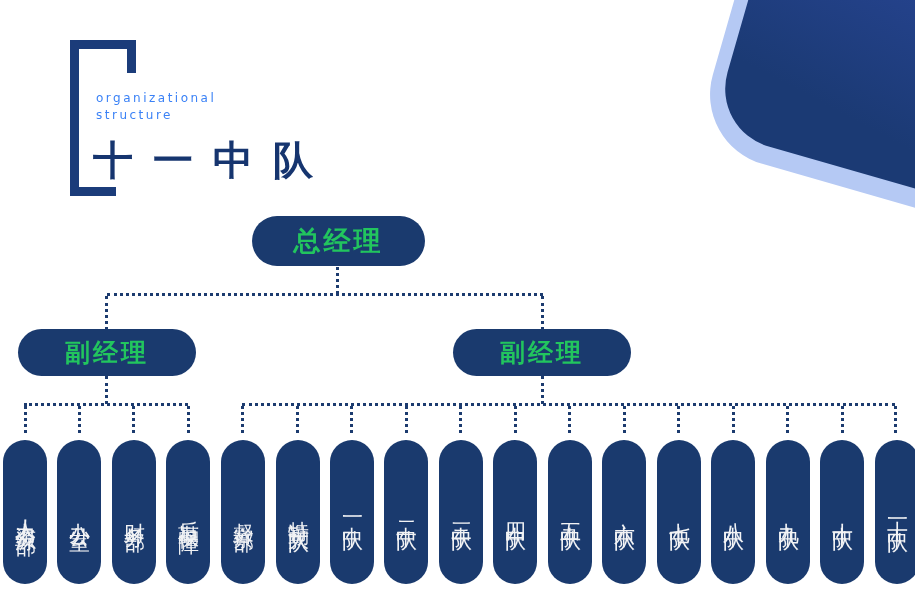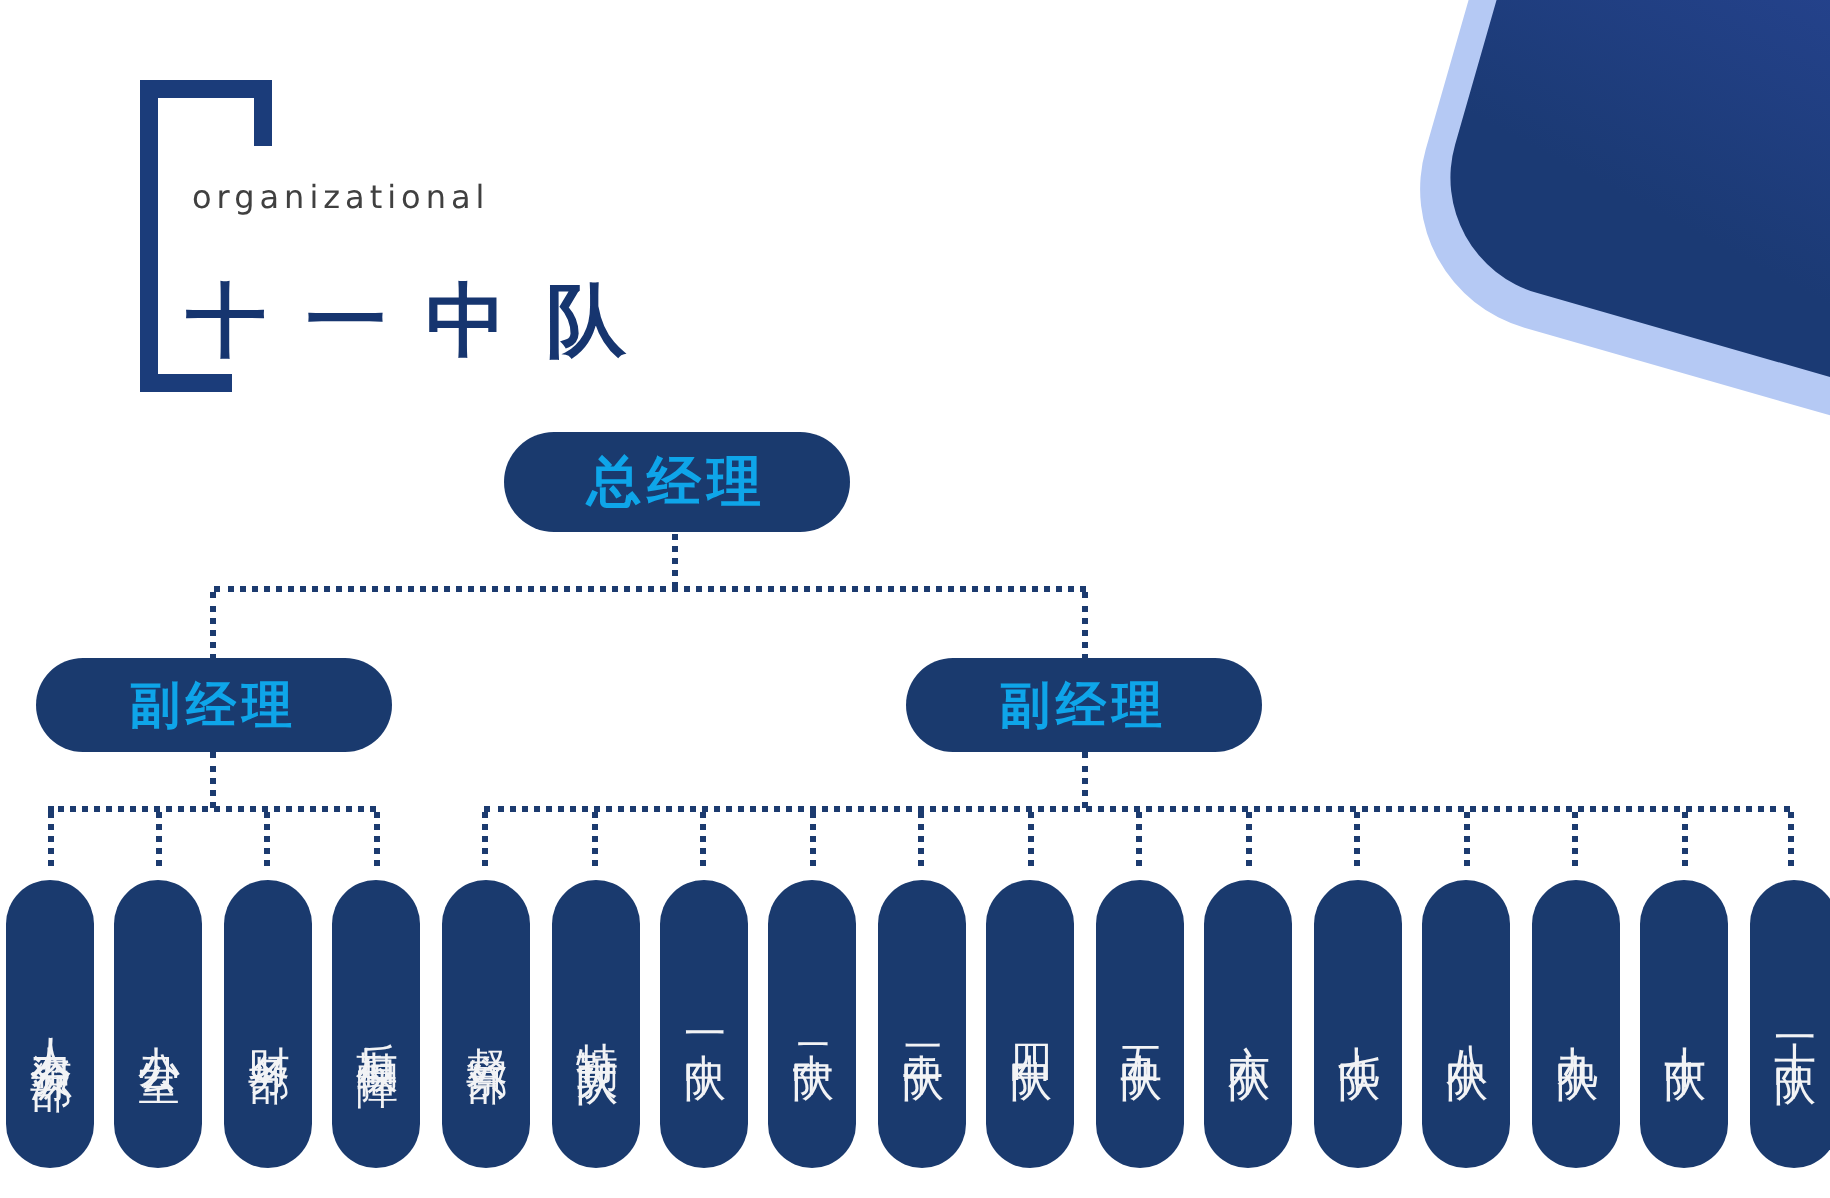--- a/index.html
+++ b/index.html
@@ -31,36 +31,36 @@
 
   
   .bracket { position:absolute; background:#1b3c7a; }
   .bracket.vbar   { left:70px;  top:40px;  width:9px;  height:156px; }
   .bracket.toparm { left:70px;  top:40px;  width:66px; height:9px; }
   .bracket.topleg { left:127px; top:40px;  width:9px;  height:33px; }
   .bracket.botarm { left:70px;  top:187px; width:46px; height:9px; }
 
   .eyebrow {
     position:absolute; left:96px; top:90px;
-    font-size:16px; line-height:17px; letter-spacing:2.5px;
-    color:#404040; font-weight:500;
+    font-size:12px; line-height:17px; letter-spacing:2.5px;
+    color:#3b82f6; font-weight:500;
   }
   .cn-title {
     position:absolute; left:93px; top:133px;
     font-size:40px; font-weight:bold; letter-spacing:20px;
     color:#16356f; white-space:nowrap;
   }
 
   
   .pill {
     position:absolute;
     background:#1a3a6e;
     border-radius:26px;
     display:flex; align-items:center; justify-content:center;
-    color:#0ea5e9; font-weight:bold; letter-spacing:3px;
+    color:#22c55e; font-weight:bold; letter-spacing:3px;
   }
   .pill.root    { left:252px; top:216px; width:173px; height:50px; font-size:27px; }
   .pill.deputy-l{ left:18px;  top:329px; width:178px; height:47px; font-size:25px; }
   .pill.deputy-r{ left:453px; top:329px; width:178px; height:47px; font-size:25px; }
 
   
   .hline { position:absolute; height:0; border-top:3px dotted #1c3b6f; }
   .vline { position:absolute; width:0;  border-left:3px dotted #1c3b6f; }
 
   .v-root     { left:336px; top:267px; height:27px; }
@@ -97,20 +97,21 @@
 <div class="deco-light"></div>
 <div class="deco-dark"></div>
 
 <div class="bracket vbar"></div>
 <div class="bracket toparm"></div>
 <div class="bracket topleg"></div>
 <div class="bracket botarm"></div>
 
 <div class="eyebrow">
   <div>organizational</div>
+  <div>structure</div>
 </div>
 <div class="cn-title">十一中队</div>
 
 <div class="pill root">总经理</div>
 <div class="pill deputy-l">副经理</div>
 <div class="pill deputy-r">副经理</div>
 
 <div class="vline v-root"></div>
 <div class="hline h-top"></div>
 <div class="vline v-dep-l-in"></div>

